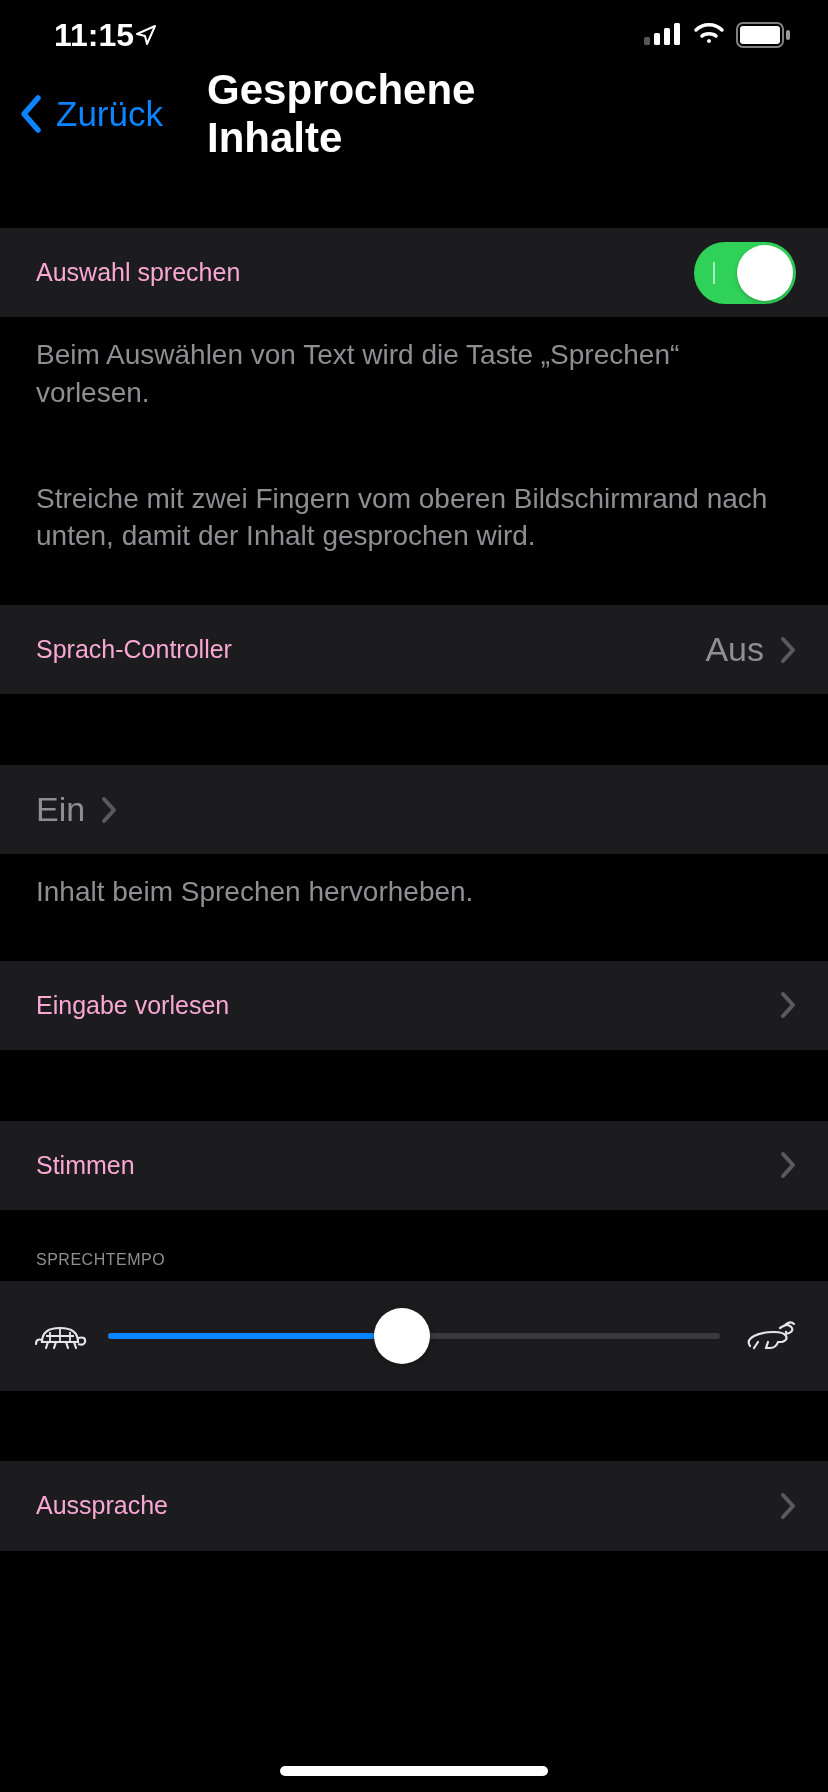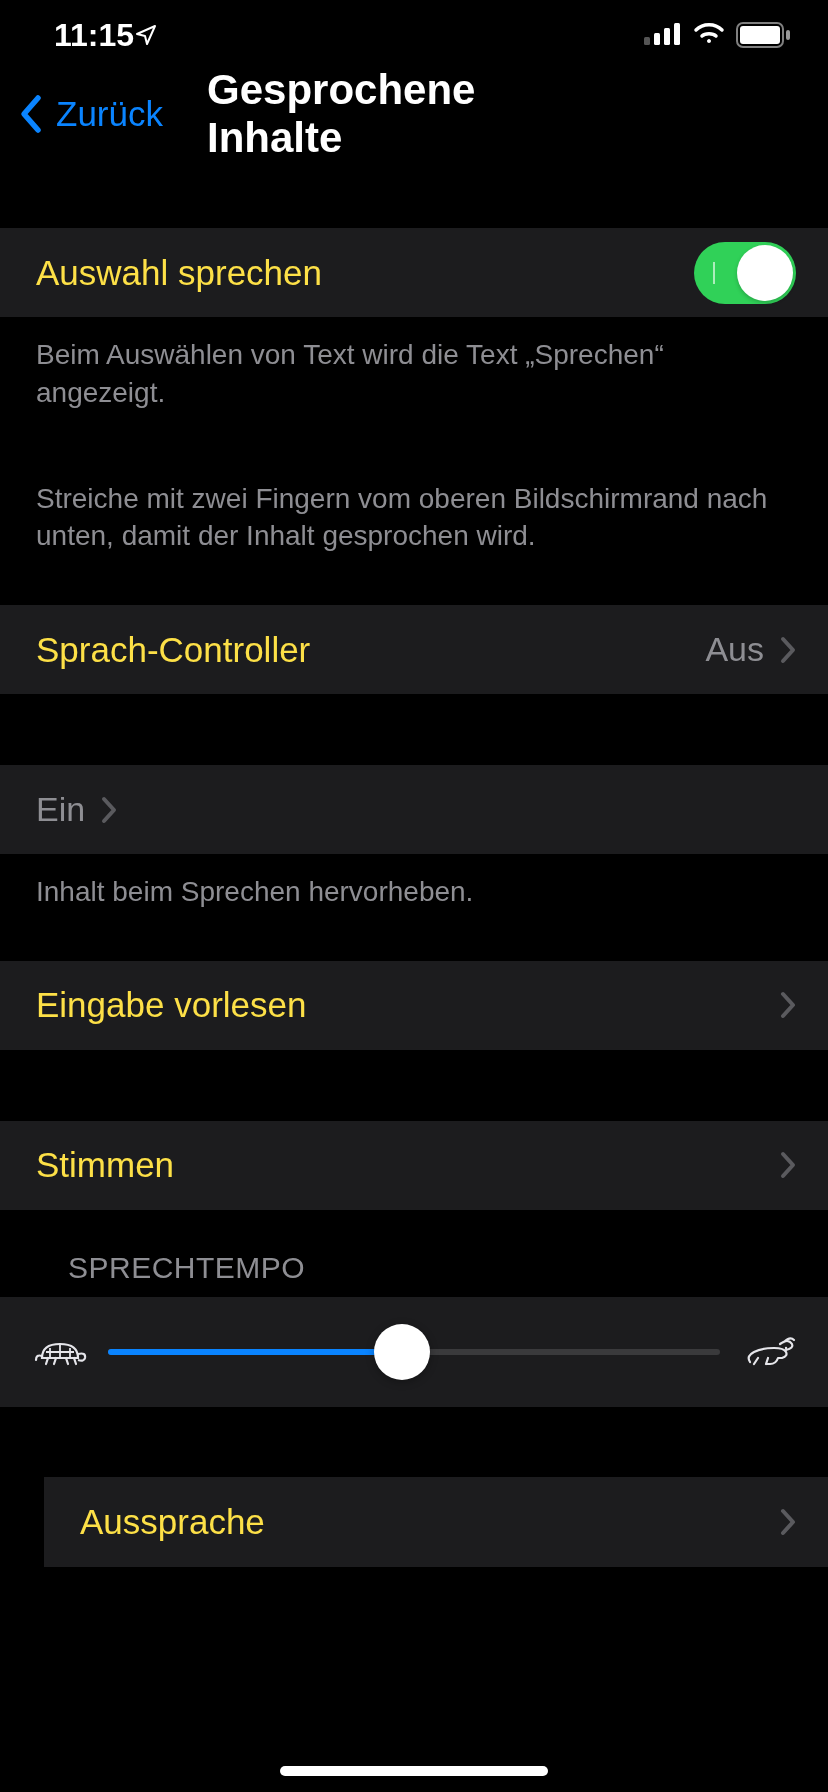--- a/index.html
+++ b/index.html
@@ -77,25 +77,24 @@
       background: #1c1c1e;
       min-height: 90px;
       display: flex;
       align-items: center;
       justify-content: space-between;
       padding: 0 32px 0 36px;
       border-bottom: 1px solid #000;
     }
     .cell:last-of-type {
       border-bottom: none;
-      margin-left: 44px;
     }
     .cell-label {
-      font-size: 35px;
-      color: #fde047;
+      font-size: 25px;
+      color: #f9a8d4;
       font-weight: 400;
     }
     .cell-right {
       display: flex;
       align-items: center;
       gap: 16px;
     }
     .cell-value {
       font-size: 34px;
       color: #8e8e93;
@@ -133,27 +132,26 @@
       box-shadow: 0 2px 4px rgba(0,0,0,0.2);
     }
     .footer-text {
       font-size: 28px;
       color: #8e8e93;
       padding: 18px 36px 18px 36px;
       background: #000;
       line-height: 1.35;
     }
     .section-header {
-      font-size: 30px;
+      font-size: 16px;
       color: #8e8e93;
       text-transform: uppercase;
       padding: 40px 36px 12px 36px;
       background: #000;
       letter-spacing: 0.5px;
-      margin-left: 32px;
     }
     .slider-cell {
       background: #1c1c1e;
       height: 110px;
       display: flex;
       align-items: center;
       padding: 0 32px;
       gap: 20px;
     }
     .slider-track-container {
@@ -254,21 +252,21 @@
 
   <div class="section-gap"></div>
 
   <div class="cell">
     <span class="cell-label">Auswahl sprechen</span>
     <div class="toggle on">
       <div class="toggle-tick"></div>
       <div class="toggle-knob"></div>
     </div>
   </div>
-  <div class="footer-text">Beim Auswählen von Text wird die Text „Sprechen“ angezeigt.</div>
+  <div class="footer-text">Beim Auswählen von Text wird die Taste „Sprechen“ vorlesen.</div>
 
   <div class="section-gap-small"></div>
 
   <div class="footer-text">Streiche mit zwei Fingern vom oberen Bildschirmrand nach unten, damit der Inhalt gesprochen wird.</div>
 
   <div class="section-gap-small"></div>
 
   <div class="cell">
     <span class="cell-label">Sprach-Controller</span>
     <div class="cell-right">

